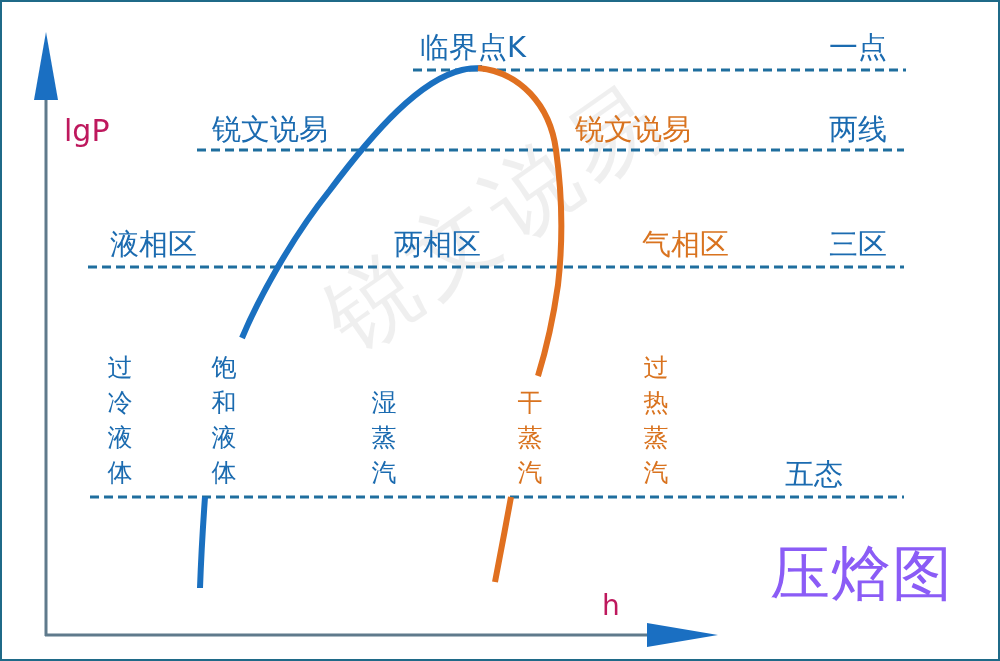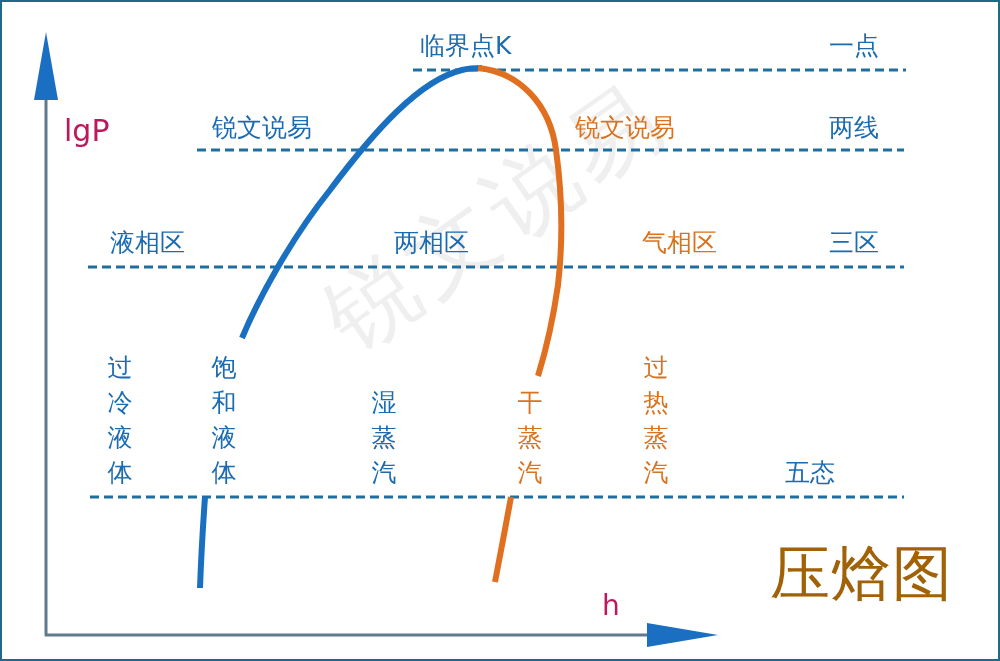--- a/index.html
+++ b/index.html
@@ -1,27 +1,27 @@
 <!DOCTYPE html>
 <html><head>
 <meta charset="utf-8">
 <style>
   html, body { margin: 0; padding: 0; background: #ffffff; }
   body { width: 1000px; height: 661px; position: relative; overflow: hidden;
          font-family: "DejaVu Sans", "Liberation Sans", sans-serif; }
   .frame { position: absolute; left: 0; top: 0; width: 996px; height: 657px;
            border: 2px solid #1f6a88; }
   svg.diagram { position: absolute; left: 0; top: 0; }
-  .lbl { position: absolute; font-size: 25px; line-height: 1; white-space: nowrap; }
+  .lbl { position: absolute; font-size: 29px; line-height: 1; white-space: nowrap; }
   .blue { color: #1b6bb0; }
   .orange { color: #d9731f; }
   .vert { position: absolute; font-size: 25px; line-height: 35px; width: 30px;
           text-align: center; }
   .vert span { display: block; }
-  .big { position: absolute; font-size: 60px; line-height: 1; color: #a16207; letter-spacing: 1px; }
+  .big { position: absolute; font-size: 60px; line-height: 1; color: #8b5cf6; letter-spacing: 1px; }
   .axis-lbl { position: absolute; font-size: 30px; color: #be185d; line-height: 1; }
   .watermark { position: absolute; left: 300px; top: 280px; font-size: 90px; color: #000;
                opacity: 0.06; transform: rotate(-35deg); transform-origin: left top;
                letter-spacing: 8px; white-space: nowrap; }
 </style>
 </head>
 <body>
 
 <div class="frame"></div>
 

